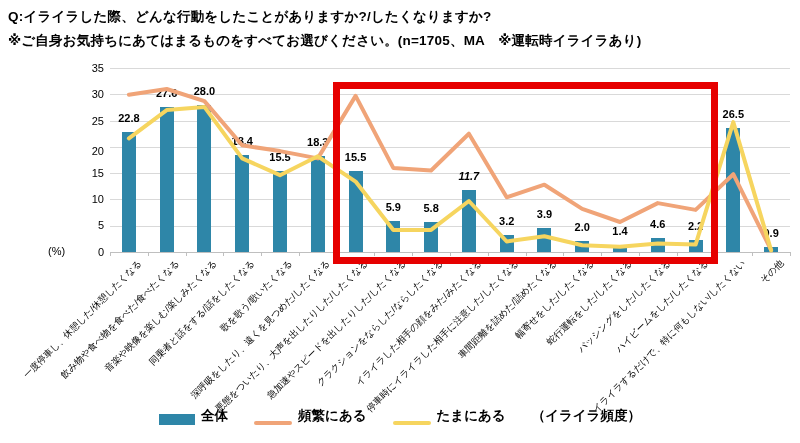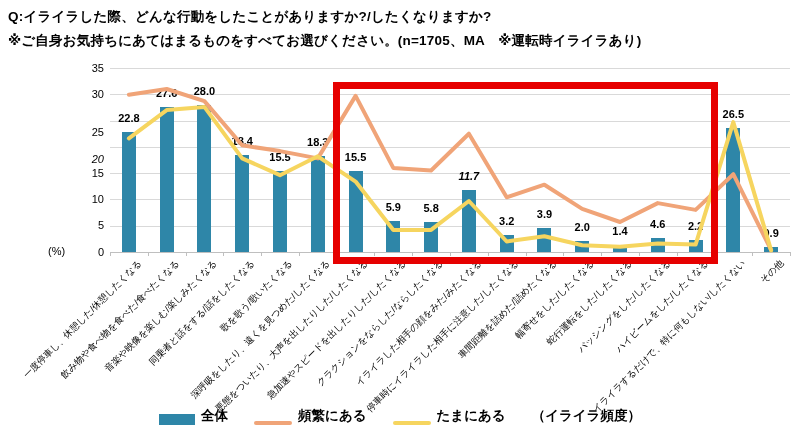--- a/index.html
+++ b/index.html
@@ -41,23 +41,23 @@
   <div id="plot-layer">
       <div class="axisline" style="left: 110px; width: 680px; top: 252px;"></div>
       <div class="ytick" style="left: 78px; top: 245.5px;">0</div>
       <div class="gridline" style="left: 110px; width: 680px; top: 225.714px;"></div>
       <div class="ytick" style="left: 78px; top: 219.214px;">5</div>
       <div class="gridline" style="left: 110px; width: 680px; top: 199.429px;"></div>
       <div class="ytick" style="left: 78px; top: 192.929px;">10</div>
       <div class="gridline" style="left: 110px; width: 680px; top: 173.143px;"></div>
       <div class="ytick" style="left: 78px; top: 166.643px;">15</div>
       <div class="gridline" style="left: 110px; width: 680px; top: 146.857px;"></div>
-      <div class="ytick" style="left: 78px; top: 153px; font-style: italic;">20</div>
+      <div class="ytick" style="left: 78px; top: 145px;">20</div>
       <div class="gridline" style="left: 110px; width: 680px; top: 120.571px;"></div>
-      <div class="ytick" style="left: 78px; top: 126px; text-align: right;">25</div>
+      <div class="ytick" style="left: 78px; top: 115px; text-align: right;">25</div>
       <div class="gridline" style="left: 110px; width: 680px; top: 94.2857px;"></div>
       <div class="ytick" style="left: 78px; top: 87.7857px;">30</div>
       <div class="gridline" style="left: 110px; width: 680px; top: 68px;"></div>
       <div class="ytick" style="left: 78px; top: 61.5px;">35</div>
       <div class="yunit" style="left: 48px; top: 245px;">(%)</div>
       <div class="xtick" style="left: 110px; top: 252px;"></div>
       <div class="xtick" style="left: 147.778px; top: 252px;"></div>
       <div class="xtick" style="left: 185.556px; top: 252px;"></div>
       <div class="xtick" style="left: 223.333px; top: 252px;"></div>
       <div class="xtick" style="left: 261.111px; top: 252px;"></div>

